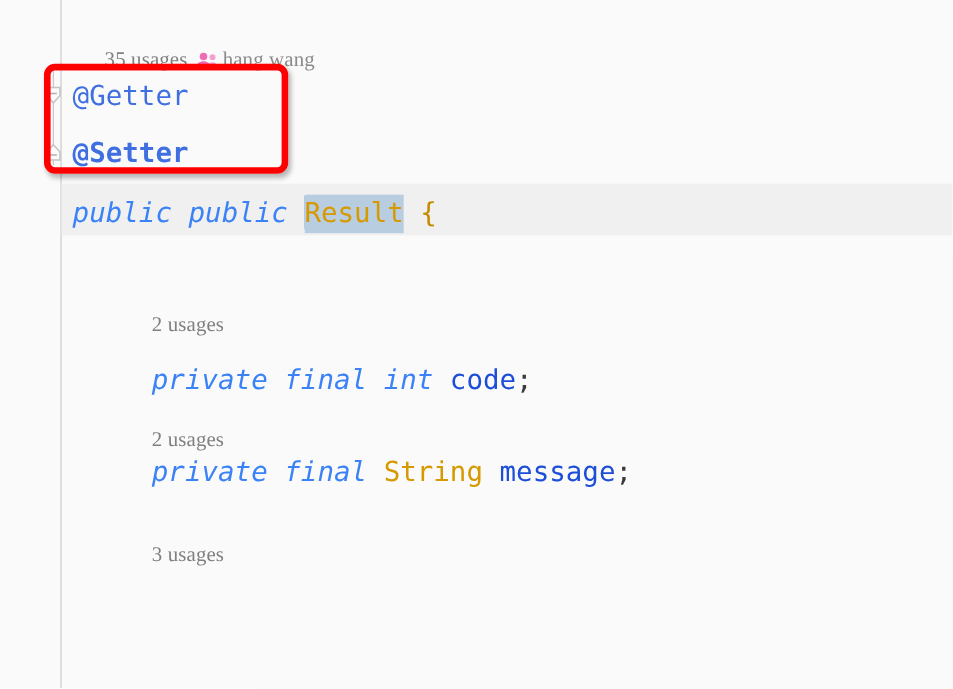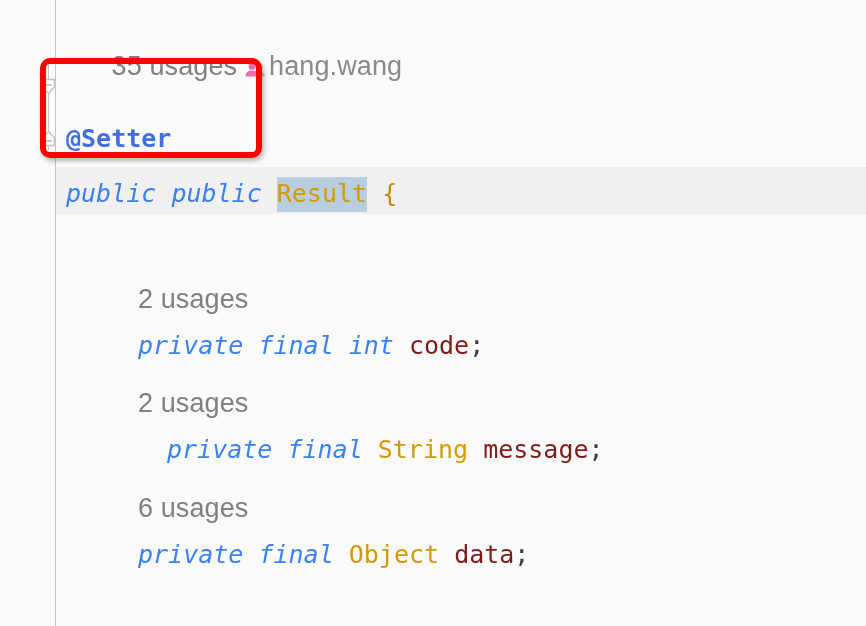--- a/index.html
+++ b/index.html
@@ -72,43 +72,43 @@
   
   .ln {
     position: absolute;
     white-space: pre;
     line-height: 1;
   }
 
   
   .hint {
     color: #808080;
-    font-family: Liberation Sans, sans-serif;
-    font-size: 27px;
+    font-family: Liberation Serif, serif;
+    font-size: 19px;
     letter-spacing: 0.1px;
   }
   .hint .author {
     color: #8a8a8a;
     margin-left: 8px;
   }
   .people-icon {
     display: inline-block;
     vertical-align: -3px;
     margin-right: 4px;
   }
 
   
   .code {
     font-family: "DejaVu Sans Mono", monospace;
     font-size: 25px;
     letter-spacing: 0px;
   }
   .kw      { color: #3b82f6; font-style: italic; }
   .type    { color: #d69a00; }
-  .field   { color: #7f1d1d; }
+  .field   { color: #1d4ed8; }
   .punct   { color: #3b3b3b; }
   .brace   { color: #c58b00; }
   .anno    { color: #3f6fe0; }
   .classname { color: #d69a00; }
 
   
   .sel {
     background: #b9cde0;
     padding: 2px 0 4px 0;
   }
@@ -161,31 +161,31 @@
 
     <div class="ln hint" style="top:26px;left:10px;">
       <span>35 usages</span><span class="author"><span class="people-icon"><svg width="20" height="16" viewBox="0 0 20 16">
               <circle cx="7" cy="4.4" r="3.4" fill="#f06bb4"></circle>
               <path d="M0.6 14.4 C0.6 10.6 3.4 8.6 7 8.6 C10.6 8.6 13.4 10.6 13.4 14.4 Z" fill="#f06bb4"></path>
               <circle cx="15.2" cy="5.1" r="2.7" fill="#f49fd0"></circle>
               <path d="M10.6 14.4 C10.6 11.4 12.6 9.7 15.2 9.7 C17.8 9.7 19.6 11.4 19.6 14.4 Z" fill="#f49fd0"></path>
             </svg></span><span>hang.wang</span></span>
     </div>
 
+    <div class="ln code anno" style="top:74px;left:10px;">@Getter</div>
 
     <div class="ln code anno" style="top:126px;left:10px;font-weight:bold;">@Setter</div>
 
     <div class="ln code" style="top:178px;left:10px;"><span class="kw">public</span><span class="punct"> </span><span class="kw">public</span><span class="punct"> </span><span class="caret"></span><span class="sel classname">Result</span><span class="punct"> </span><span class="brace">{</span></div>
 
     <div class="ln hint" style="top:286px;left:82px;">2 usages</div>
     <div class="ln code" style="top:333px;left:82px;"><span class="kw">private</span><span class="punct"> </span><span class="kw">final</span><span class="punct"> </span><span class="kw">int</span><span class="punct"> </span><span class="field">code</span><span class="punct">;</span></div>
 
     <div class="ln hint" style="top:390px;left:82px;">2 usages</div>
-    <div class="ln code" style="top:437px;left:82px;margin-left:29px;"><span class="kw">private</span><span class="punct"> </span><span class="kw">final</span><span class="punct"> </span><span class="type">String</span><span class="punct"> </span><span class="field">message</span><span class="punct">;</span></div>
+    <div class="ln code" style="top:416px;left:82px;"><span class="kw">private</span><span class="punct"> </span><span class="kw">final</span><span class="punct"> </span><span class="type">String</span><span class="punct"> </span><span class="field">message</span><span class="punct">;</span></div>
 
-    <div class="ln hint" style="top:495px;left:82px;">6 usages</div>
-    <div class="ln code" style="top:542px;left:82px;"><span class="kw">private</span><span class="punct"> </span><span class="kw">final</span><span class="punct"> </span><span class="type">Object</span><span class="punct"> </span><span class="field">data</span><span class="punct">;</span></div>
+    <div class="ln hint" style="top:495px;left:82px;">3 usages</div>
 
   </div>
 
   <div class="red-box" style="left:40px;top:58px;width:210px;height:88px;"></div>
 
 </div>
 
 </body></html>

